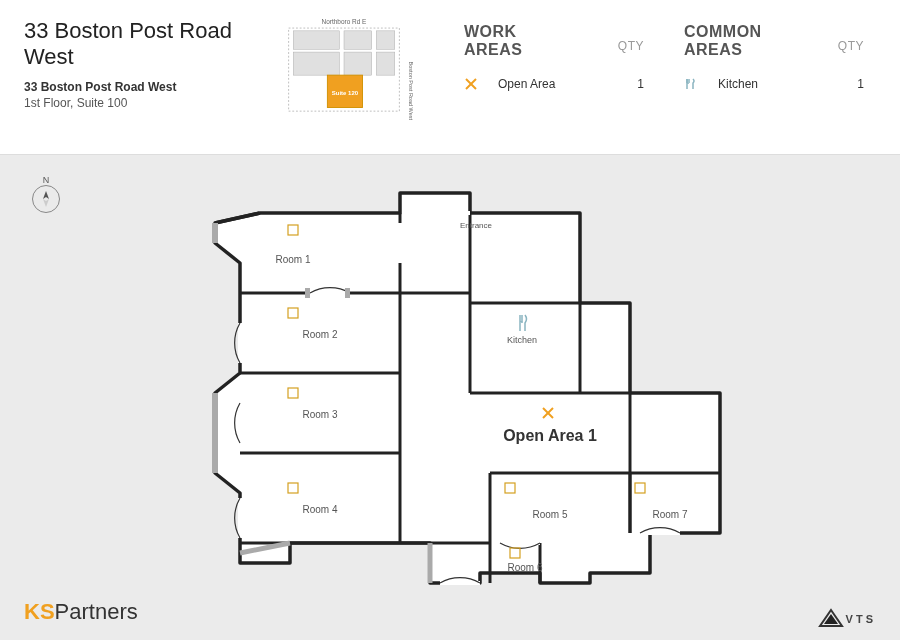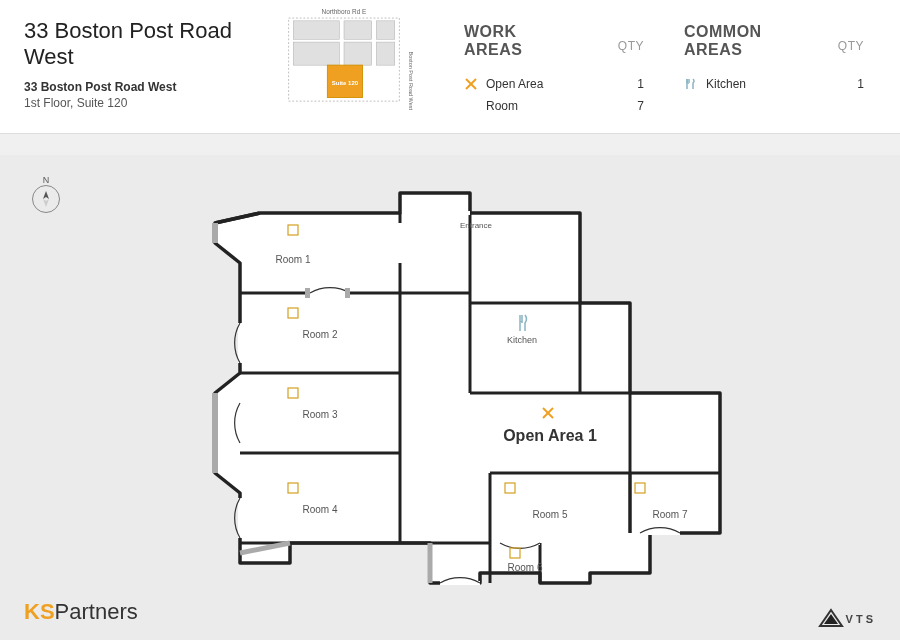--- a/index.html
+++ b/index.html
@@ -9,21 +9,21 @@
       background: #f0f0f0;
       font-family: Arial, Helvetica, sans-serif;
       overflow: hidden;
       position: relative;
     }
 
     
     #header-panel {
       position: absolute;
       top: 0; left: 0; right: 0;
-      height: 134px;
+      height: 155px;
       background: #fff;
       display: flex;
       align-items: stretch;
       border-bottom: 1px solid #ddd;
       padding: 18px 24px;
       gap: 20px;
     }
 
     #property-info {
       flex: 0 0 220px;
@@ -102,21 +102,21 @@
     .legend-header-row {
       display: flex;
       justify-content: space-between;
       align-items: center;
       margin-bottom: 8px;
     }
 
     .legend-row {
       display: flex;
       align-items: center;
-      gap: 8px;
+      gap: 20px;
       margin-bottom: 8px;
     }
 
     .legend-row-label {
       font-size: 12px;
       color: #333;
       flex: 1;
     }
 
     .legend-row-qty {
@@ -230,21 +230,21 @@
 
   </style>
 </head>
 <body>
 
 <div id="header-panel">
 
   <div id="property-info">
     <h1 id="property-title">33 Boston Post Road West</h1>
     <div id="property-subtitle">33 Boston Post Road West</div>
-    <div id="property-floor">1st Floor, Suite 120</div>
+    <div id="property-floor">1st Floor, Suite 100</div>
   </div>
 
   <div id="minimap-container">
     <svg id="minimap-svg" viewBox="0 0 160 130">
 
       <text x="80" y="8" text-anchor="middle" font-size="7" fill="#666">Northboro Rd E</text>
 
       <rect x="20" y="12" width="120" height="90" fill="none" stroke="#aaa" stroke-width="0.8" stroke-dasharray="2,2"></rect>
 
       <rect x="25" y="15" width="50" height="20" fill="#e0e0e0" stroke="#aaa" stroke-width="0.5"></rect>
@@ -266,25 +266,20 @@
       <span class="legend-title">Work Areas</span>
       <span class="legend-qty-header">QTY</span>
     </div>
     <div class="legend-row">
       <svg width="14" height="14" viewBox="0 0 14 14">
         <line x1="2" y1="2" x2="12" y2="12" stroke="#f0a020" stroke-width="2"></line>
         <line x1="12" y1="2" x2="2" y2="12" stroke="#f0a020" stroke-width="2"></line>
       </svg>
       <span class="legend-row-label">Open Area</span>
       <span class="legend-row-qty">1</span>
-    </div>
-    <div class="legend-row">
-      <span style="width:14px;display:inline-block"></span>
-      <span class="legend-row-label">Room</span>
-      <span class="legend-row-qty">7</span>
     </div>
   </div>
 
   <div id="legend-common">
     <div class="legend-header-row">
       <span class="legend-title">Common Areas</span>
       <span class="legend-qty-header">QTY</span>
     </div>
     <div class="legend-row">
       <svg width="14" height="14" viewBox="0 0 14 14">

